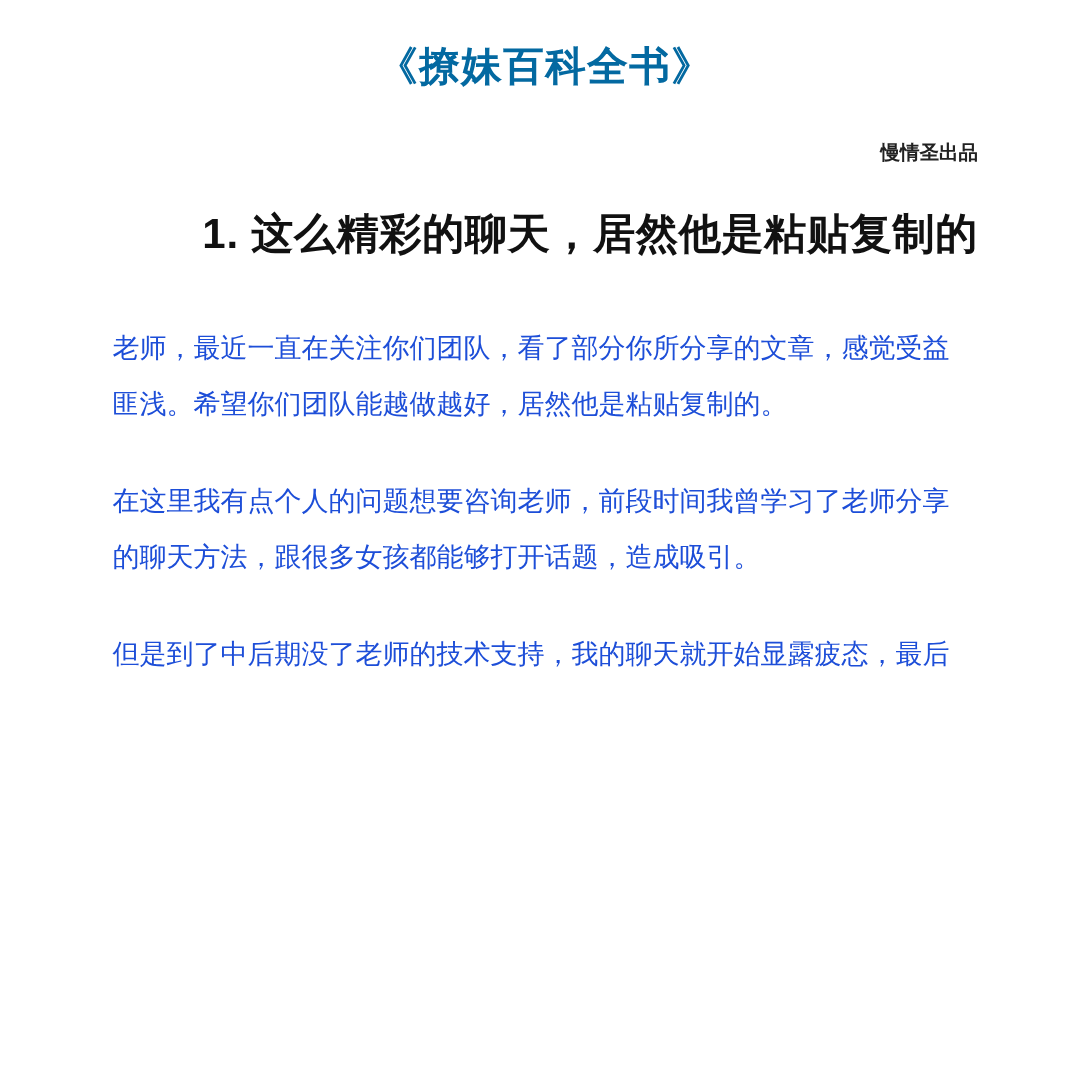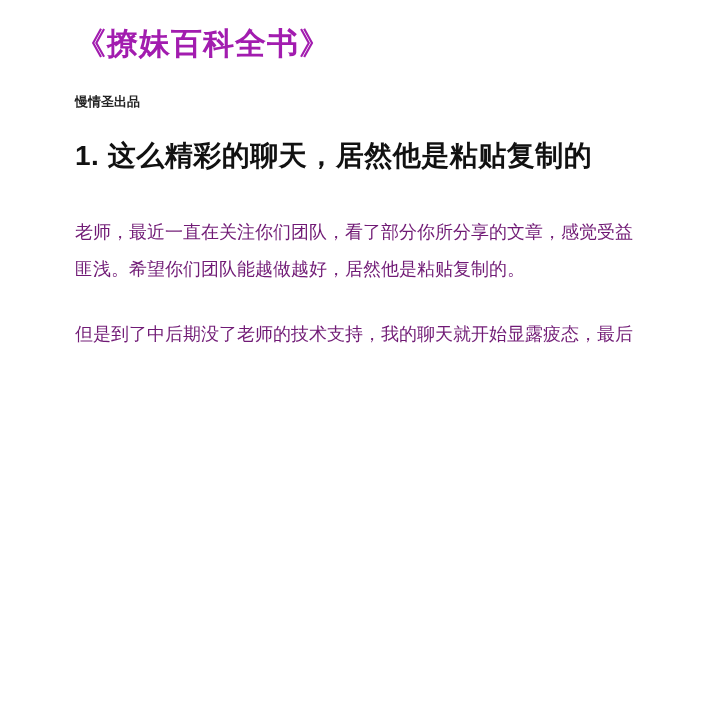--- a/index.html
+++ b/index.html
@@ -13,50 +13,50 @@
     height: 726px;
     background: #ffffff;
     overflow: hidden;
     margin: 0 auto;
   }
   .content {
     padding: 0 75px;
   }
   .book-title {
     padding-top: 30px;
-    font-size: 31px;
+    font-size: 27px;
     line-height: 28px;
     font-weight: 700;
-    color: #a21caf;
-    text-align: left;
+    color: #0369a1;
+    text-align: center;
     letter-spacing: 1px;
   }
   .byline {
     margin-top: 37px;
     font-size: 13px;
     line-height: 13px;
     font-weight: 700;
     color: #222222;
-    text-align: left;
+    text-align: right;
   }
   .chapter-heading {
     margin-top: 33px;
     font-size: 28px;
     line-height: 30px;
     font-weight: 700;
     color: #111111;
-    text-align: left;
+    text-align: right;
     letter-spacing: 0.5px;
   }
   .body-copy {
     margin-top: 43px;
   }
   .paragraph {
     margin-bottom: 28px;
-    color: #701a75;
+    color: #1d4ed8;
     font-size: 18px;
     line-height: 37px;
     text-align: left;
   }
   .paragraph .line {
     white-space: nowrap;
   }
 </style>
 </head>
 <body>
@@ -70,20 +70,24 @@
 
     <div class="chapter-heading">1. 这么精彩的聊天，居然他是粘贴复制的</div>
 
     <div class="body-copy">
 
       <div class="paragraph">
         <div class="line">老师，最近一直在关注你们团队，看了部分你所分享的文章，感觉受益</div>
         <div class="line">匪浅。希望你们团队能越做越好，居然他是粘贴复制的。</div>
       </div>
 
+      <div class="paragraph">
+        <div class="line">在这里我有点个人的问题想要咨询老师，前段时间我曾学习了老师分享</div>
+        <div class="line">的聊天方法，跟很多女孩都能够打开话题，造成吸引。</div>
+      </div>
 
       <div class="paragraph">
         <div class="line">但是到了中后期没了老师的技术支持，我的聊天就开始显露疲态，最后</div>
       </div>
 
 
     </div>
   </div>
 </div>
 

